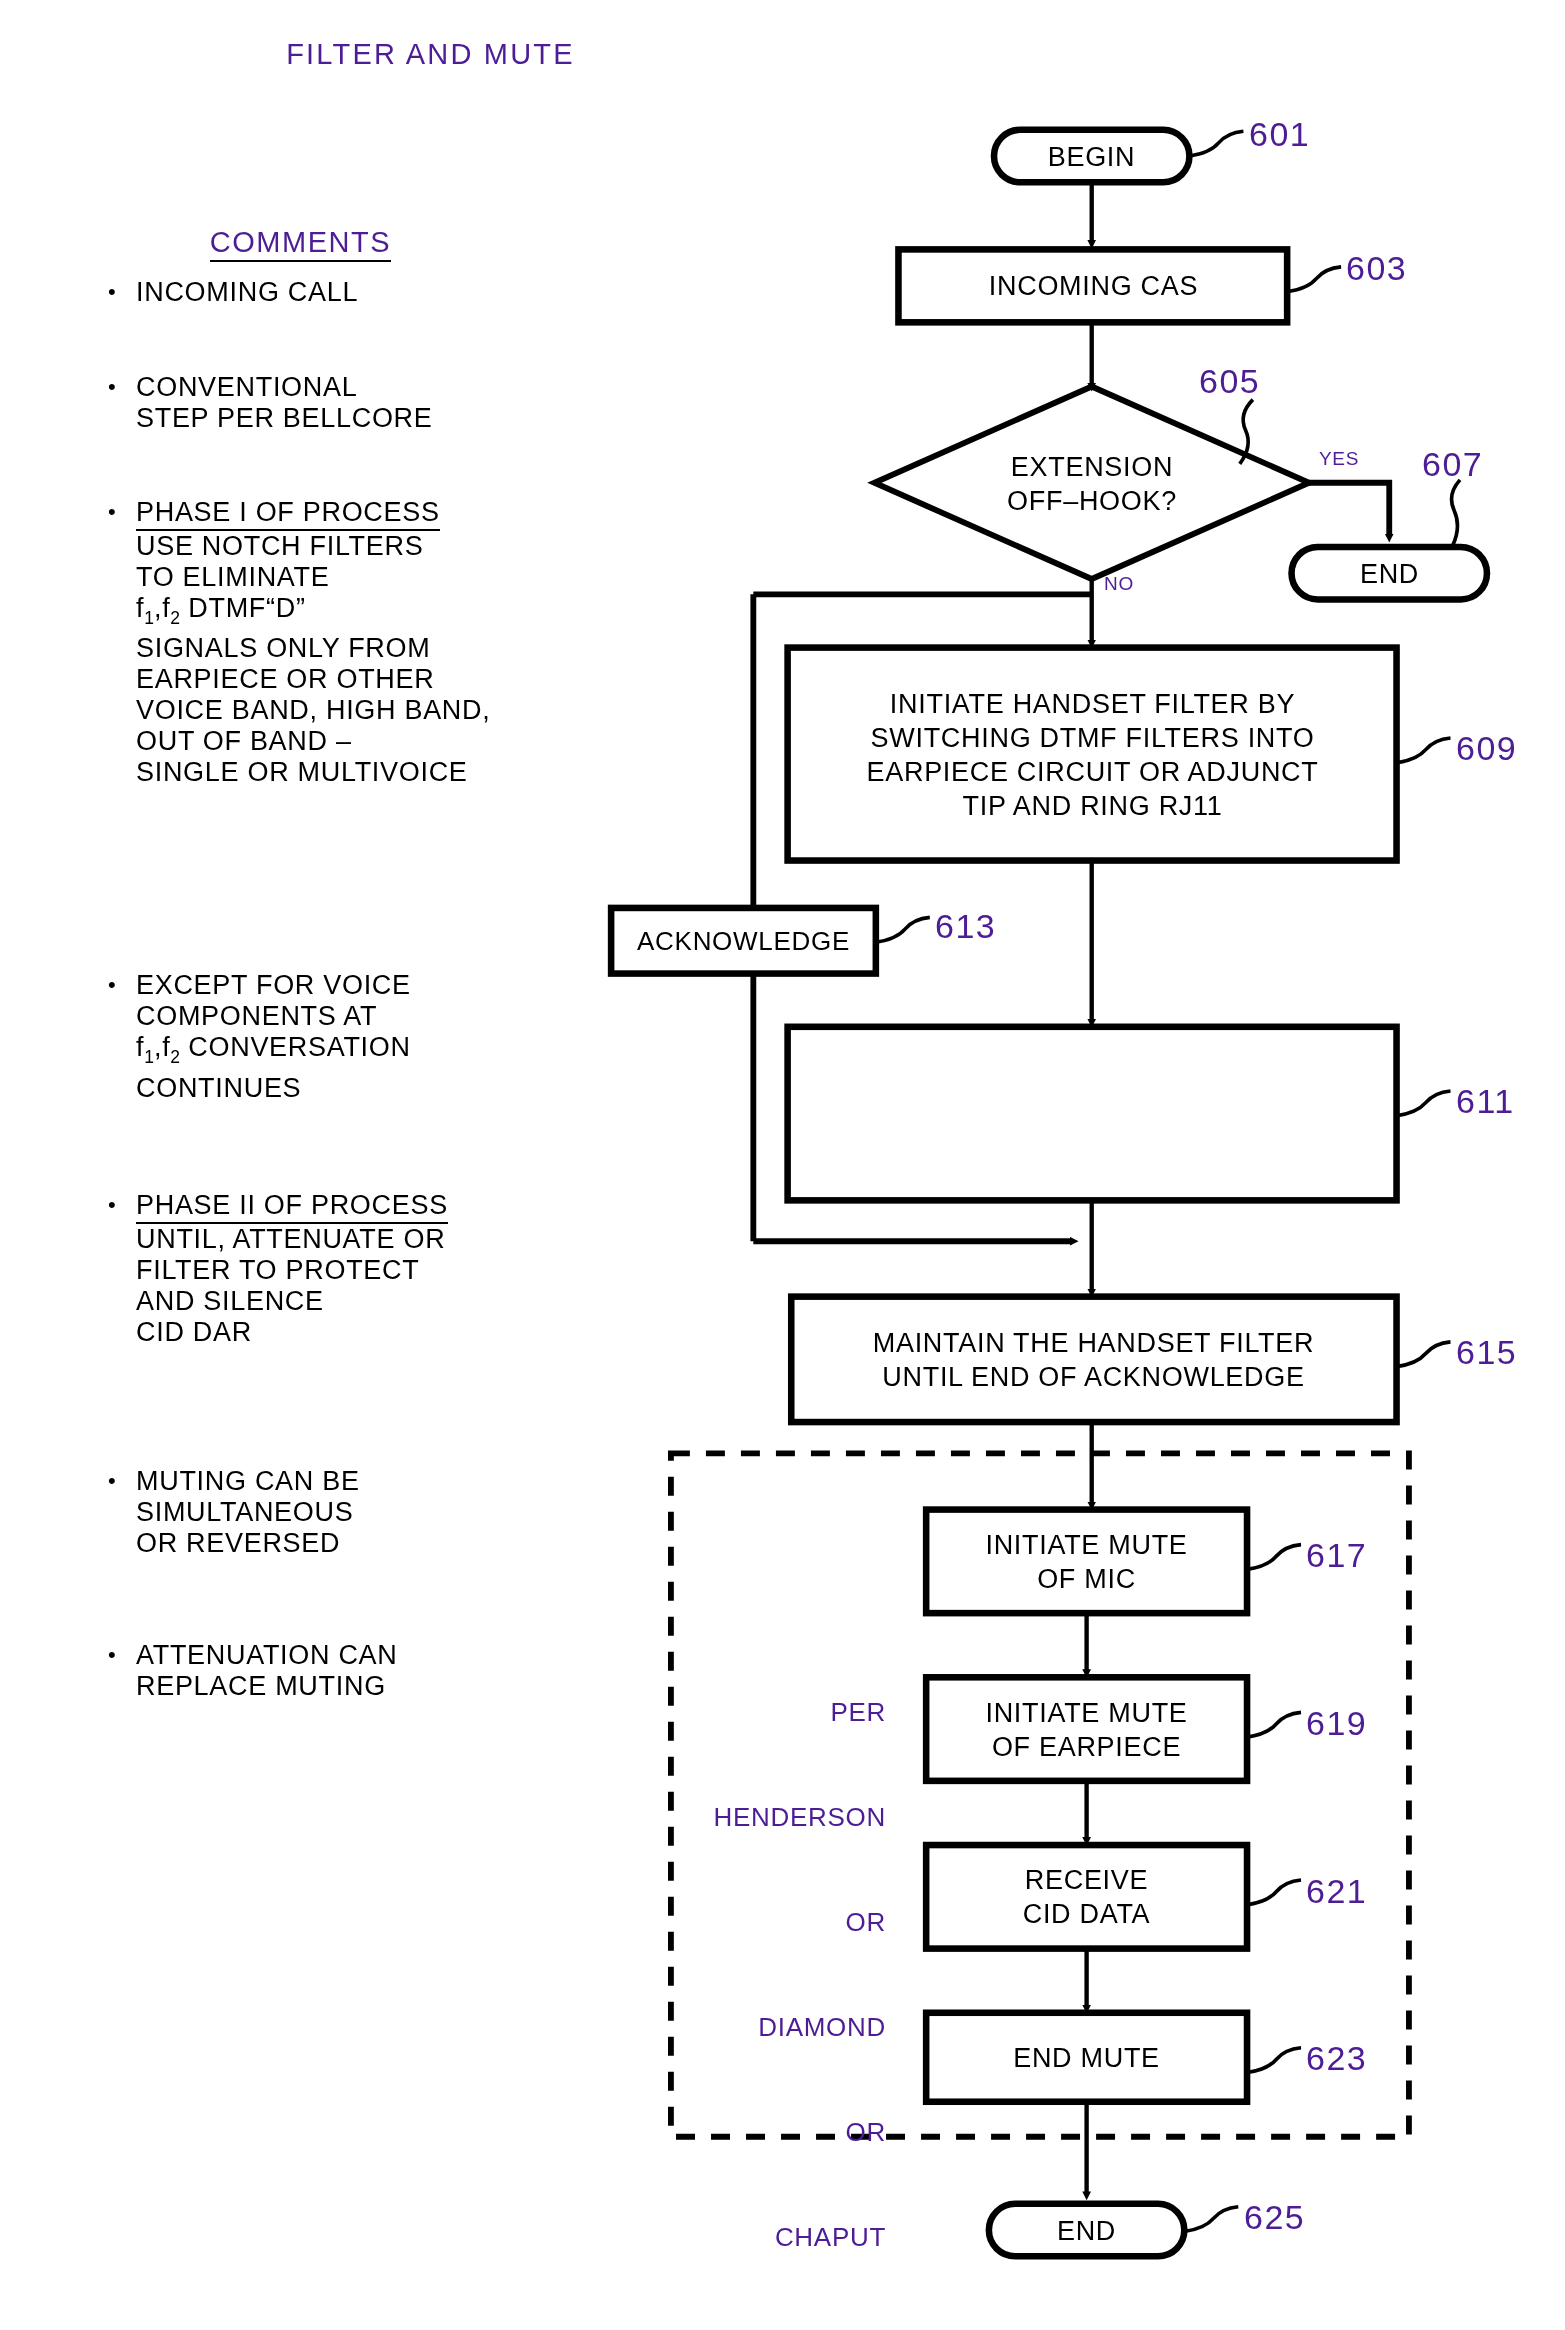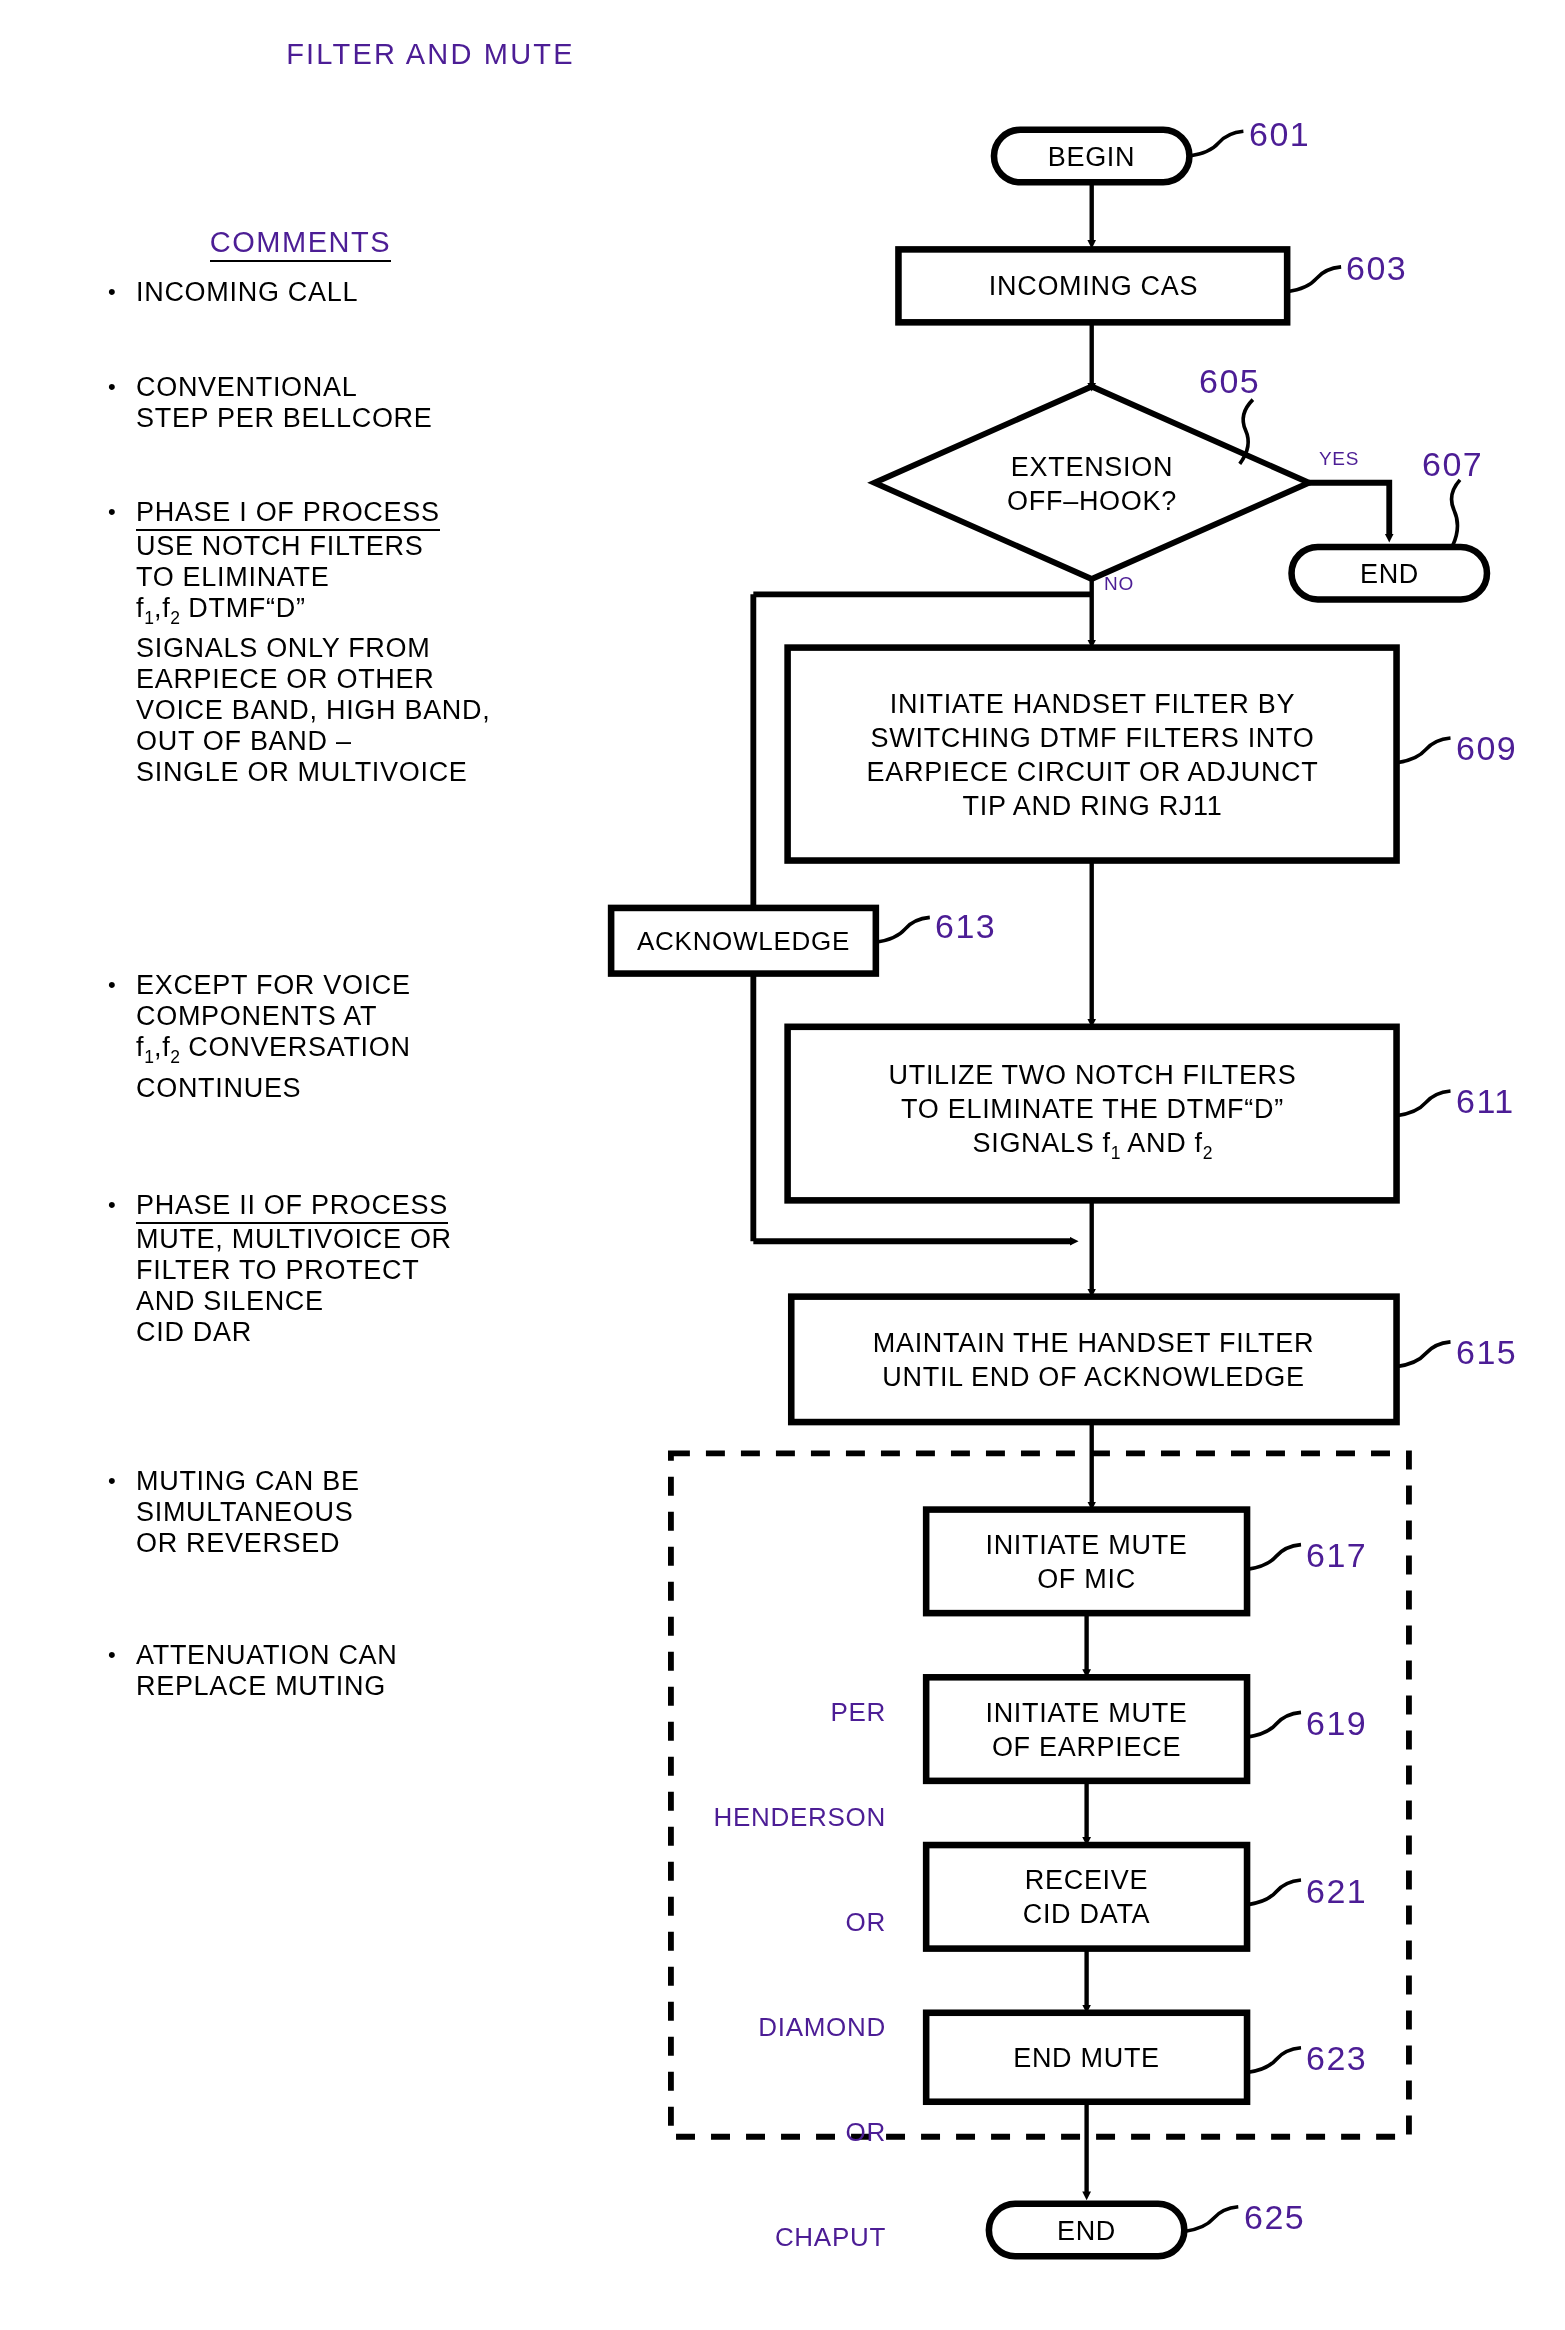--- a/index.html
+++ b/index.html
@@ -166,21 +166,21 @@
       <div>COMPONENTS AT</div>
       <div>f<span class="sub">1</span>,f<span class="sub">2</span> CONVERSATION</div>
       <div>CONTINUES</div>
     </div>
   </div>
 
   <div class="cmt" style="top:1190px;">
     <span class="bul">•</span>
     <div class="body">
       <div><span class="hd">PHASE II OF PROCESS</span></div>
-      <div>MUTE, MULTIVOICE OR</div>
+      <div>UNTIL, ATTENUATE OR</div>
       <div>FILTER TO PROTECT</div>
       <div>AND SILENCE</div>
       <div>CID DAR</div>
     </div>
   </div>
 
   <div class="cmt" style="top:1466px;">
     <span class="bul">•</span>
     <div class="body">
       <div>MUTING CAN BE</div>
@@ -218,25 +218,20 @@
     <span>INITIATE HANDSET FILTER BY</span>
     <span>SWITCHING DTMF FILTERS INTO</span>
     <span>EARPIECE CIRCUIT OR ADJUNCT</span>
     <span>TIP AND RING RJ11</span>
   </div>
 
   <div class="node small" style="left:611px;top:908px;width:265px;height:66px;">
     <span>ACKNOWLEDGE</span>
   </div>
 
-  <div class="node" style="left:788px;top:1027px;width:609px;height:174px;flex-direction:column;">
-    <span>UTILIZE TWO NOTCH FILTERS</span>
-    <span>TO ELIMINATE THE DTMF“D”</span>
-    <span>SIGNALS f<span class="sub">1</span> AND f<span class="sub">2</span></span>
-  </div>
 
   <div class="node" style="left:791px;top:1297px;width:605px;height:125px;flex-direction:column;">
     <span>MAINTAIN THE HANDSET FILTER</span>
     <span>UNTIL END OF ACKNOWLEDGE</span>
   </div>
 
   <div class="node" style="left:926px;top:1510px;width:321px;height:104px;flex-direction:column;">
     <span>INITIATE MUTE</span>
     <span>OF MIC</span>
   </div>

